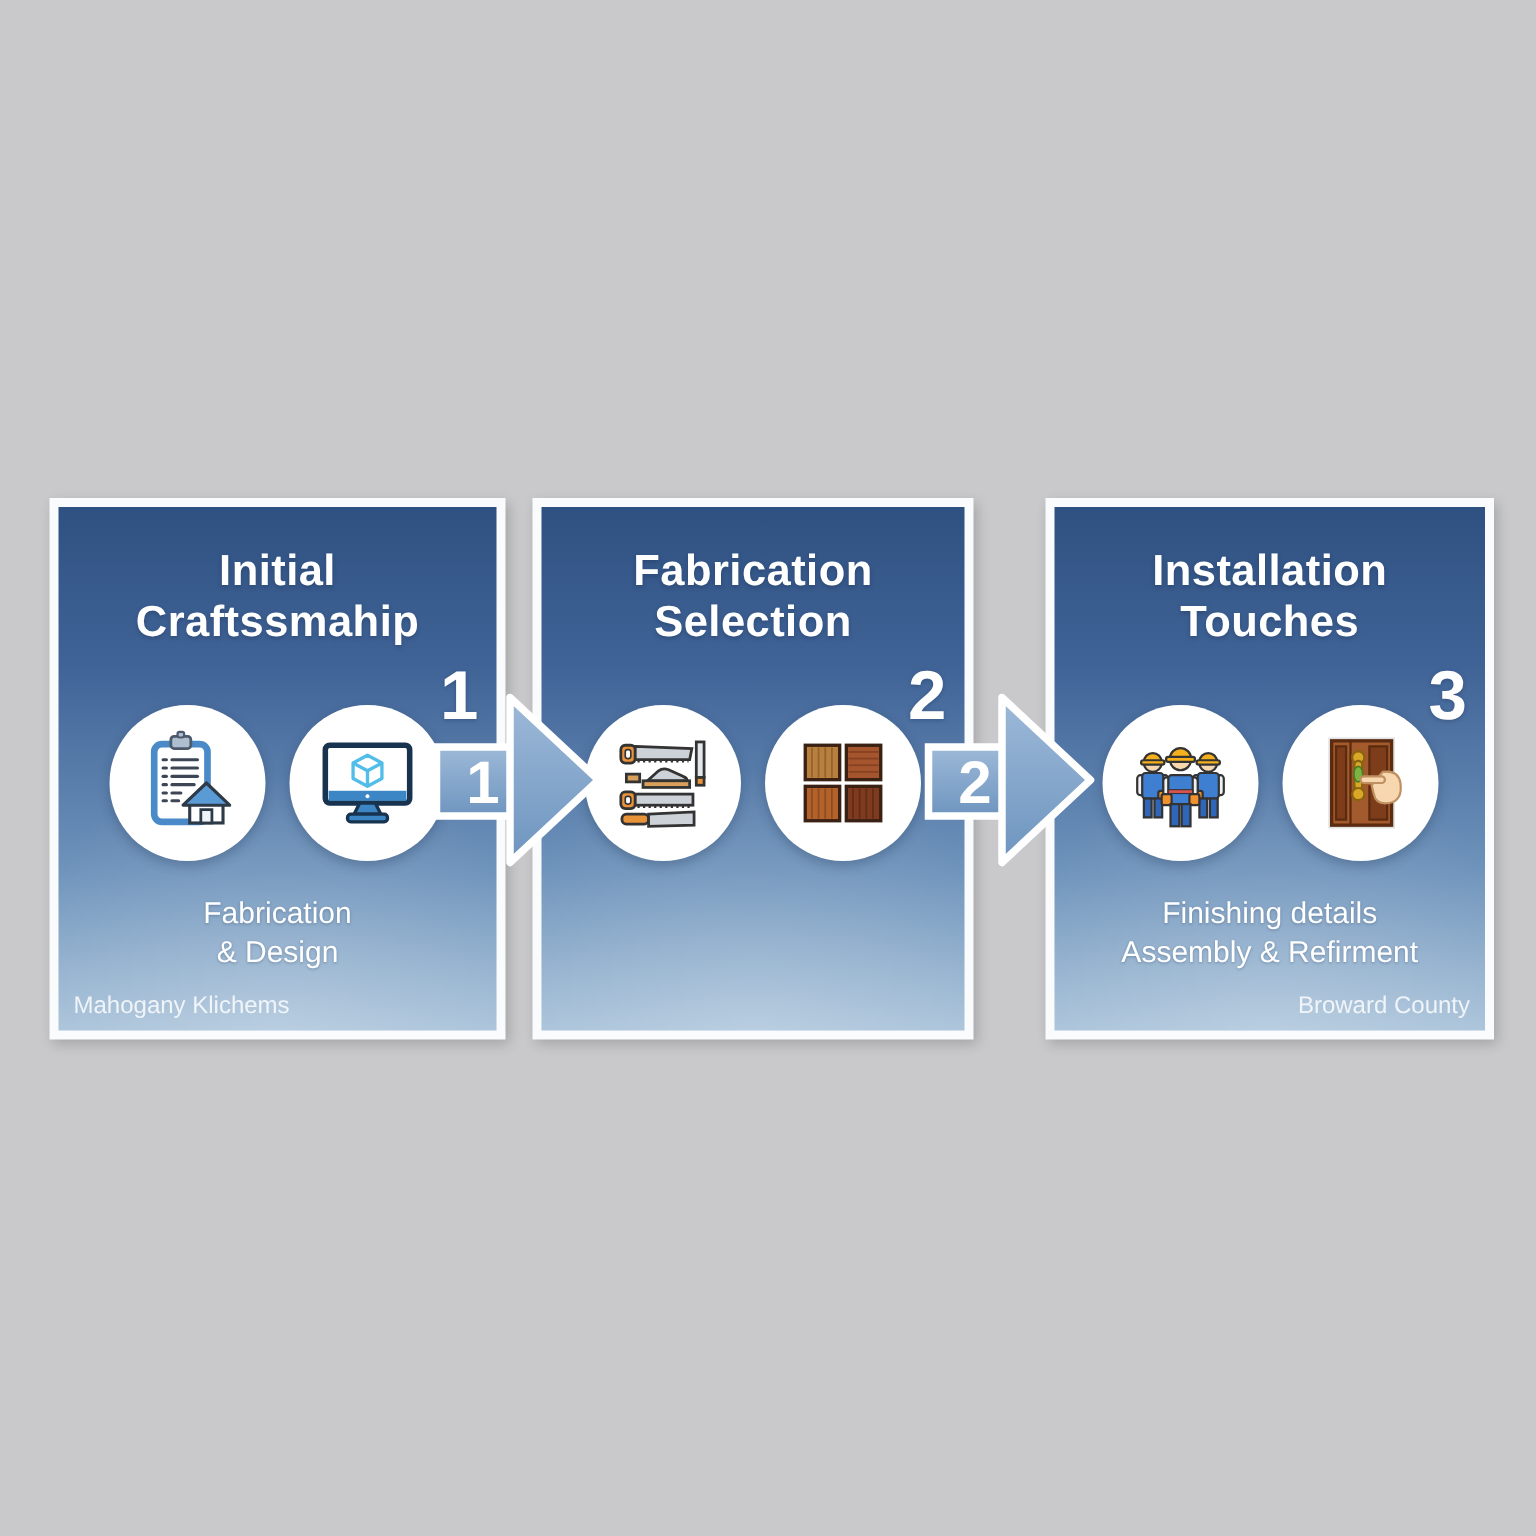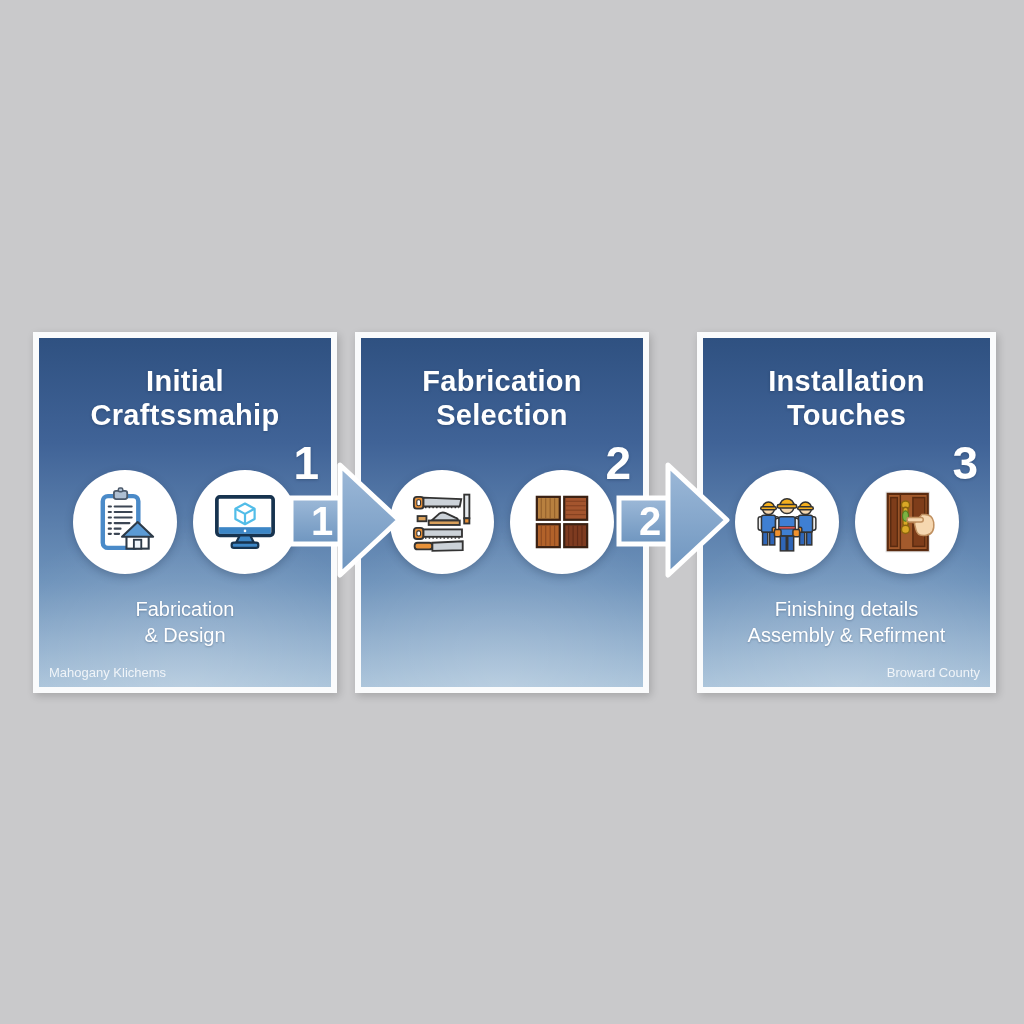--- a/index.html
+++ b/index.html
@@ -25,21 +25,21 @@
     line-height:1;text-shadow:0 1px 3px rgba(20,40,70,0.35);}
 
   .icon-row{position:absolute;top:132px;left:0;width:100%;display:flex;justify-content:center;gap:16px;}
   .icon-circle{width:104px;height:104px;background:#fff;border-radius:50%;
     display:flex;align-items:center;justify-content:center;box-shadow:0 3px 8px rgba(25,45,75,0.30);}
   .icon-circle svg{width:74px;height:74px;display:block;}
 
   .panel-subtitle{position:absolute;top:258px;left:0;width:100%;text-align:center;color:#fff;
     font-size:20px;line-height:1.32;font-weight:400;text-shadow:0 1px 2px rgba(20,40,70,0.30);}
 
-  .footnote{position:absolute;bottom:7px;color:rgba(255,255,255,0.82);font-size:13px;}
+  .footnote{position:absolute;bottom:7px;color:rgba(255,255,255,0.82);font-size:16px;}
   .footnote.left{left:10px;}
   .footnote.right{right:10px;}
 
   .arrow{position:absolute;z-index:20;}
   .arrow-1{left:288px;top:455px;}
   .arrow-2{left:616px;top:455px;}
   .arrow text{font-family:"Liberation Sans",sans-serif;font-size:40px;font-weight:700;fill:#ffffff;}
 </style>
 </head>
 <body>

